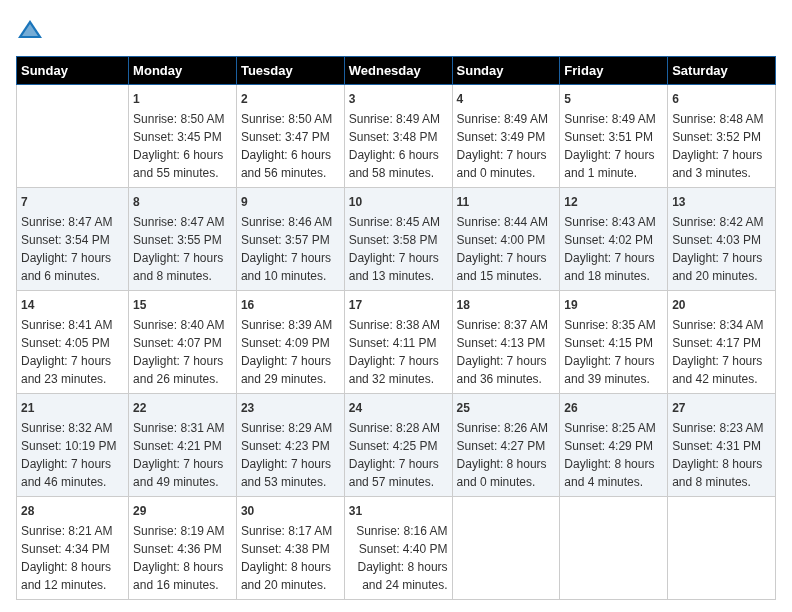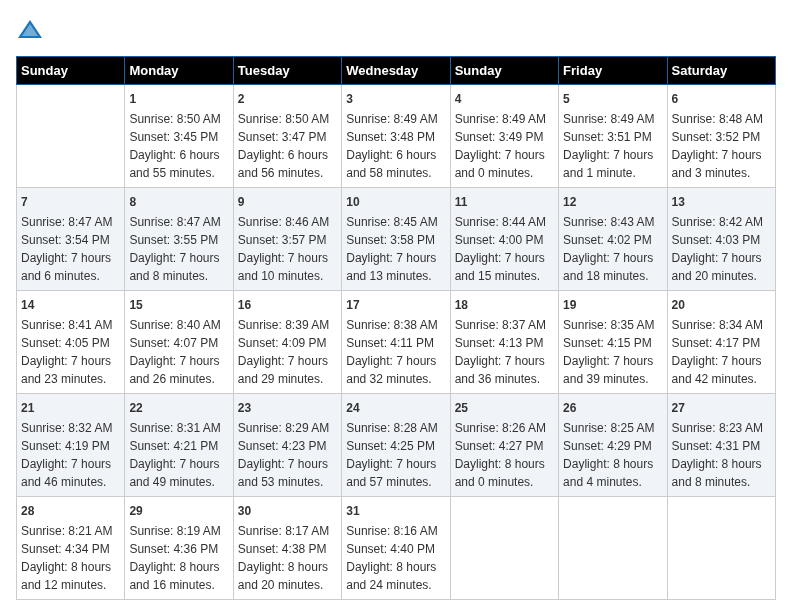--- a/index.html
+++ b/index.html
@@ -263,21 +263,21 @@
           <div class="cell-content" style="white-space: pre-line;">Sunrise: 8:34 AM
 Sunset: 4:17 PM
 Daylight: 7 hours
 and 42 minutes.</div>
         </td>
       </tr>
       <tr>
         <td>
           <span class="day-number">21</span>
           <div class="cell-content" style="white-space: pre-line;">Sunrise: 8:32 AM
-Sunset: 4:19 PM
+Sunset: 10:19 PM
 Daylight: 7 hours
 and 46 minutes.</div>
         </td>
         <td>
           <span class="day-number">22</span>
           <div class="cell-content" style="white-space: pre-line;">Sunrise: 8:31 AM
 Sunset: 4:21 PM
 Daylight: 7 hours
 and 49 minutes.</div>
         </td>
@@ -334,21 +334,21 @@
         </td>
         <td>
           <span class="day-number">30</span>
           <div class="cell-content" style="white-space: pre-line;">Sunrise: 8:17 AM
 Sunset: 4:38 PM
 Daylight: 8 hours
 and 20 minutes.</div>
         </td>
         <td>
           <span class="day-number">31</span>
-          <div class="cell-content" style="white-space: pre-line;">Sunrise: 8:16 AM
+          <div class="cell-content" style="white-space: pre-line; text-align: right;">Sunrise: 8:16 AM
 Sunset: 4:40 PM
 Daylight: 8 hours
 and 24 minutes.</div>
         </td>
         <td></td>
         <td></td>
         <td></td>
       </tr>
     </tbody>
 </table>

